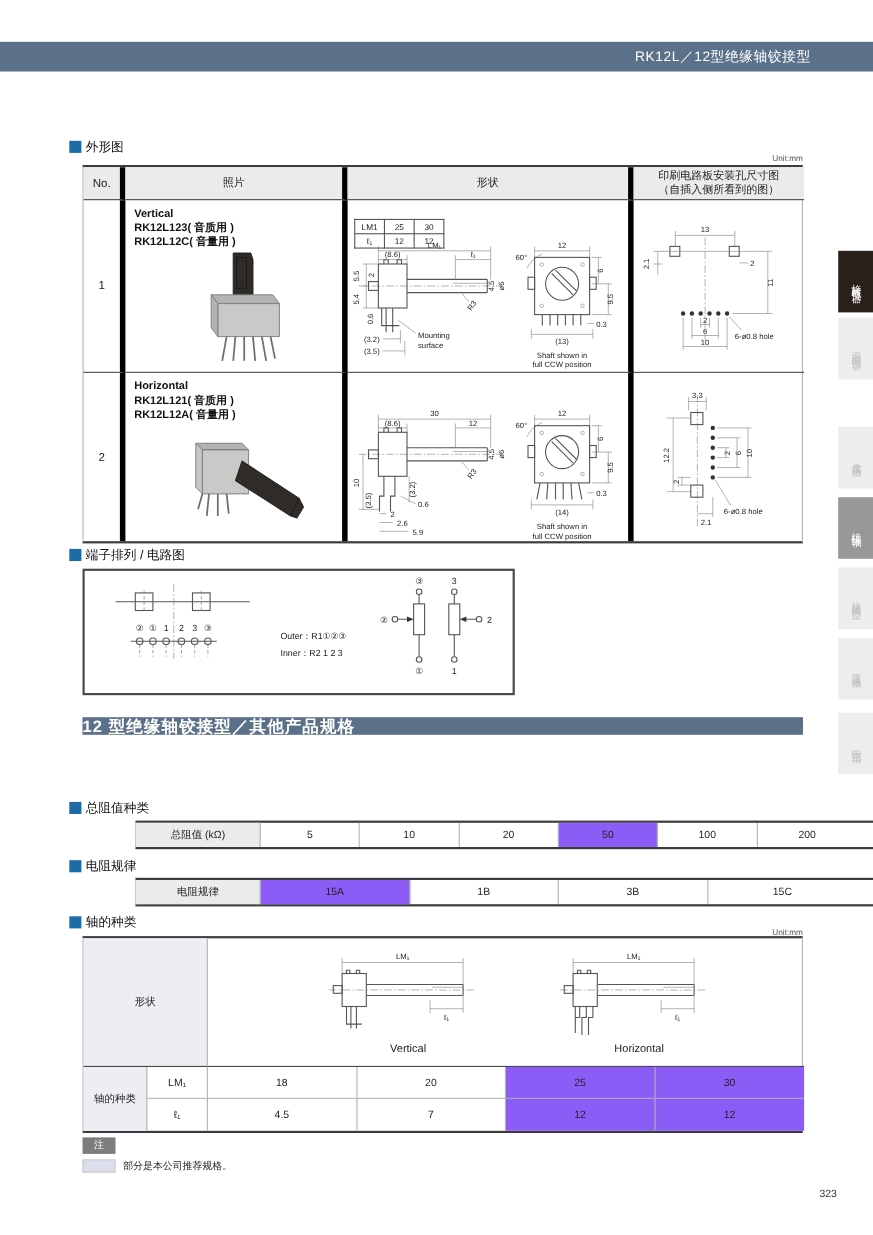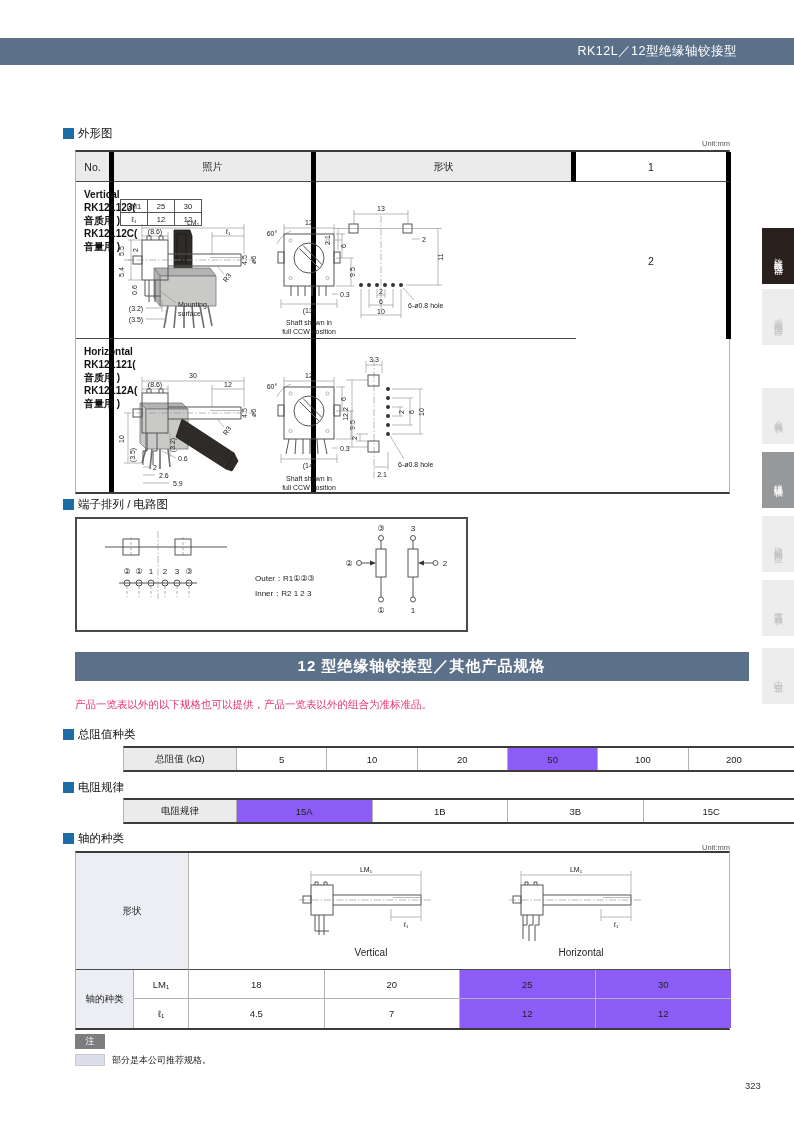--- a/index.html
+++ b/index.html
@@ -47,22 +47,22 @@
     border-left:1px solid #b3b3b3;border-right:1px solid #b3b3b3;box-sizing:border-box;}
   .shc{border-right:1px solid #b3b3b3;border-bottom:1px solid #b3b3b3;display:flex;
        align-items:center;justify-content:center;font-size:9.5px;box-sizing:border-box;position:relative;}
   .shc.rend{border-right:none;}
   .shc.bend{border-bottom:none;}
   .shc.hdark{border-bottom:1px solid #4a4a4a;}
   .shade{background:#eceef4;}
   .shaft-fig{position:absolute;top:6px;}
   .figcap{position:absolute;bottom:4px;width:200px;text-align:center;font-size:10px;color:#222;}
   
-  .banner{position:absolute;left:75px;top:652px;width:655px;height:29px;background:#5b7089;color:#fff;
-    display:flex;align-items:center;justify-content:center;font-size:15px;font-weight:bold;letter-spacing:1px;padding-left:19px;}
+  .banner{position:absolute;left:75px;top:652px;width:655px;height:16px;background:#5b7089;color:#fff;
+    display:flex;align-items:center;font-size:15px;font-weight:bold;letter-spacing:1px;}
   .rednote{position:absolute;left:75px;top:698px;font-size:10.5px;color:#e5356b;}
   .notebadge{position:absolute;left:75px;top:1034px;width:30px;height:15px;background:#7d7d80;color:#fff;
     font-size:9px;display:flex;align-items:center;justify-content:center;}
   .swatch{position:absolute;left:75px;top:1054px;width:30px;height:12px;background:#dcdfeb;border:1px solid #c9c9d2;box-sizing:border-box;}
   .swtext{position:absolute;left:112px;top:1054px;font-size:9px;color:#222;text-align:center;}
   .logo{position:absolute;left:75px;top:1070px;width:655px;text-align:center;font-size:17px;font-weight:bold;
     color:#2e6a9f;letter-spacing:1px;}
   .pagenum{position:absolute;left:745px;top:1080px;font-size:9.5px;color:#333;}
   
   .mini{position:absolute;left:6px;top:17px;border-collapse:collapse;}
@@ -121,20 +121,24 @@
   <div class="unit" style="top:139px">Unit:mm</div>
 
   <div class="outline-table">
     <div class="oc oh no-cell">No.</div>
     <div class="oc oh">
         <span>照片</span>
       </div>
     <div class="oc oh">
         <span>形状</span>
       </div>
+    <div class="oc oh last">
+      <span>印刷电路板安装孔尺寸图</span>
+      <span>（自插入侧所看到的图）</span>
+    </div>
 
     <div class="oc no-cell">1</div>
     <div class="oc">
       <div class="models">
         <div>Vertical</div>
         <div>RK12L123( 音质用 )</div>
         <div>RK12L12C( 音量用 )</div>
       </div>
       <svg width="120" height="110" viewBox="0 0 120 110" style="position:absolute;left:48px;top:44px">
         <polygon class="fillk" points="50,4 66,4 68,10 68,42 50,42"></polygon>
@@ -400,21 +404,20 @@
       <path class="ln" d="M344 44 H356"></path>
         <polygon class="dot" points="341,44 347,41.5 347,46.5"></polygon>
       <circle class="ln" cx="358.5" cy="44" r="2.5"></circle>
       <text class="big" x="368" y="47">2</text>
     </svg>
   </div>
 
   <div class="banner">
       <span>12 型绝缘轴铰接型／其他产品规格</span>
     </div>
-  <div class="rednote">产品一览表以外的以下规格也可以提供，产品一览表以外的组合为准标准品。</div>
 
   <div class="sect" style="top:727px">
     <span class="sq"></span>
     <span>总阻值种类</span>
   </div>
   <div class="spec" style="top:746px;grid-template-columns:113px repeat(6,90.33px)">
     <div class="sc lab">总阻值 (kΩ)</div>
     <div class="sc">5</div>
     <div class="sc">10</div>
     <div class="sc">20</div>

